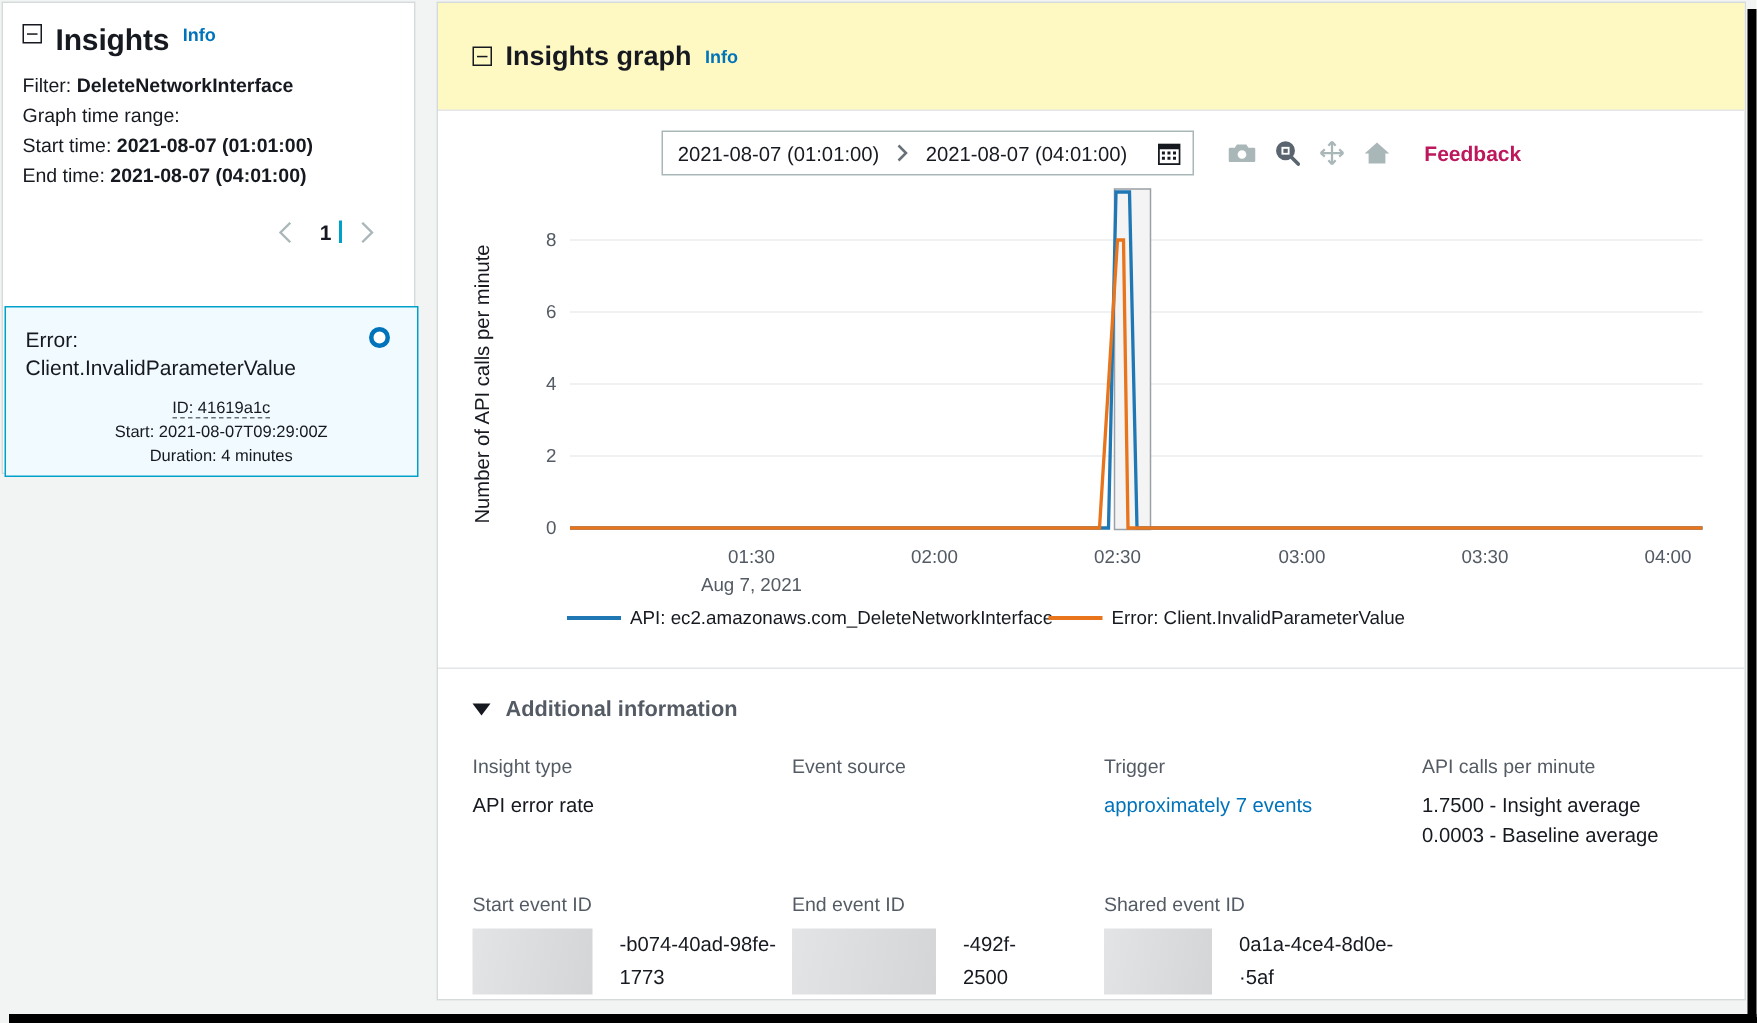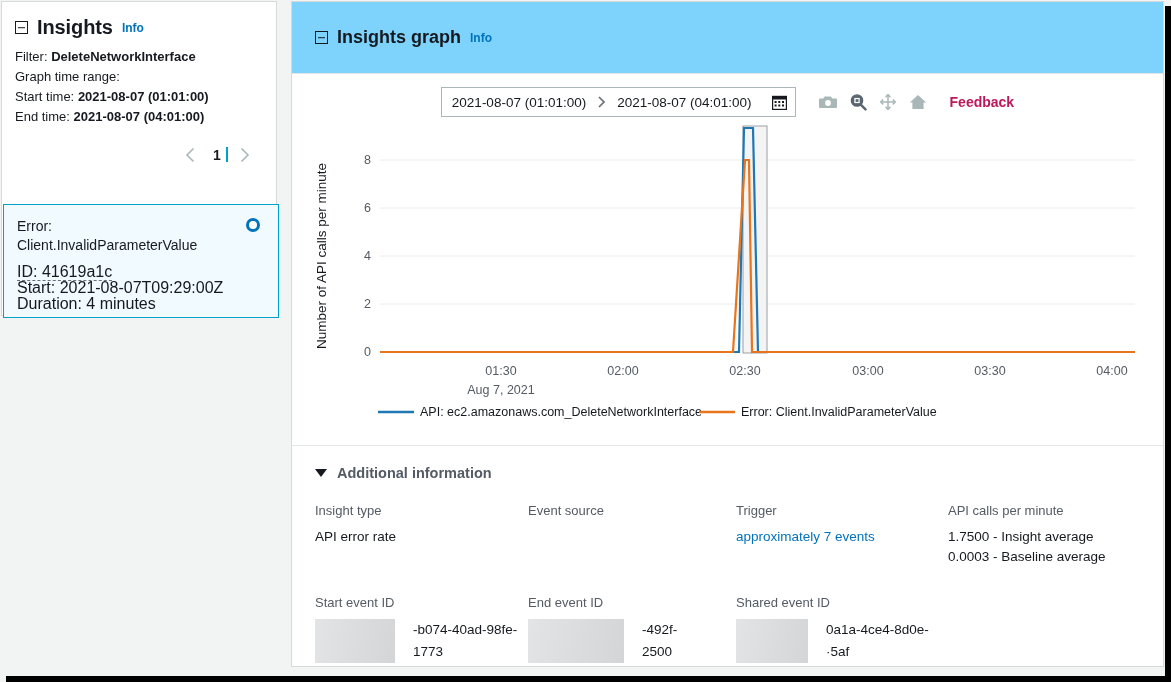--- a/index.html
+++ b/index.html
@@ -14,21 +14,21 @@
   #frame-shadow-right{position:absolute;right:0;top:6px;width:6px;height:676px;background:#000;}
   #frame-shadow-bottom{position:absolute;left:6px;bottom:0;height:6px;width:1165px;background:#000;}
 
   .page{position:absolute;left:0;top:0;width:1165px;height:676px;background:#f2f3f3;}
 
   
   .left-panel{
     position:absolute;left:1px;top:1px;width:276px;height:315px;
     background:#ffffff;border:1px solid #d5dbdb;box-sizing:border-box;
   }
-  .panel-header{display:flex;align-items:center;gap:9px;padding:14px 0 0 13px;}
+  .panel-header{display:flex;align-items:flex-start;gap:9px;padding:14px 0 0 13px;}
   .collapse-box{
     width:13px;height:13px;border:1.6px solid #16191f;box-sizing:border-box;
     position:relative;flex:none;
   }
   .collapse-box::before{
     content:"";position:absolute;left:2px;right:2px;top:50%;height:1.6px;
     background:#16191f;transform:translateY(-50%);
   }
   .panel-title{font-size:20px;font-weight:bold;color:#16191f;letter-spacing:-0.1px;}
   .panel-title-sm{font-size:18px;font-weight:bold;color:#16191f;}
@@ -56,31 +56,31 @@
     position:absolute;left:1px;top:202px;width:276px;height:114px;
     background:#f1faff;border:1.5px solid #00a1c9;box-sizing:border-box;
   }
   .insight-card .err-title{
     padding:12px 40px 0 13px;font-size:14px;line-height:19px;color:#16191f;
   }
   .insight-card .card-radio{
     position:absolute;right:18px;top:13px;width:14px;height:14px;border-radius:50%;
     border:3.5px solid #0073bb;background:#fff;box-sizing:border-box;cursor:pointer;
   }
-  .insight-card .card-meta{padding:9px 0 0 13px;font-size:16px;line-height:16px;color:#16191f;}
+  .insight-card .card-meta{padding:9px 0 0 13px;font-size:11px;line-height:16px;color:#16191f;text-align:center;}
   .dotted-id{border-bottom:1px dashed #687078;cursor:help;}
 
   
   .right-panel{
     position:absolute;left:291px;top:1px;width:873px;height:666px;
     background:#ffffff;border:1px solid #d5dbdb;box-sizing:border-box;
   }
   .rp-header{
     height:72px;box-sizing:border-box;border-bottom:1px solid #e4e6e7;
-    display:flex;align-items:center;gap:9px;padding-left:23px;background:#7dd3fc;
+    display:flex;align-items:center;gap:9px;padding-left:23px;background:#fef9c3;
   }
 
   
   .graph-toolbar{
     position:absolute;left:0;top:72px;width:100%;height:56px;
     display:flex;align-items:center;justify-content:center;gap:0;
   }
   .range-box{
     display:flex;align-items:center;height:30px;border:1px solid #aab7b8;background:#fff;
     box-sizing:border-box;padding:0 8px 0 10px;gap:6px;cursor:pointer;

